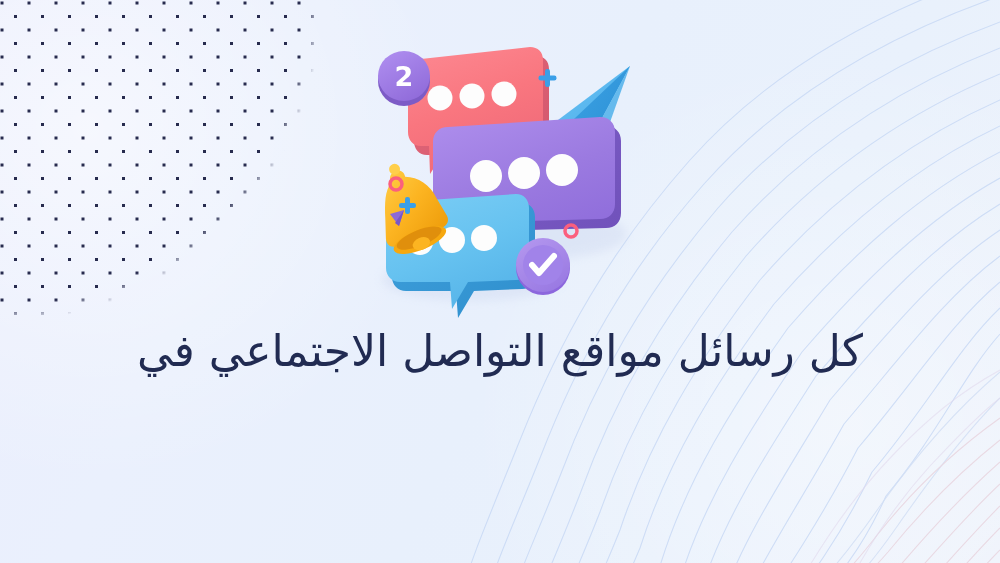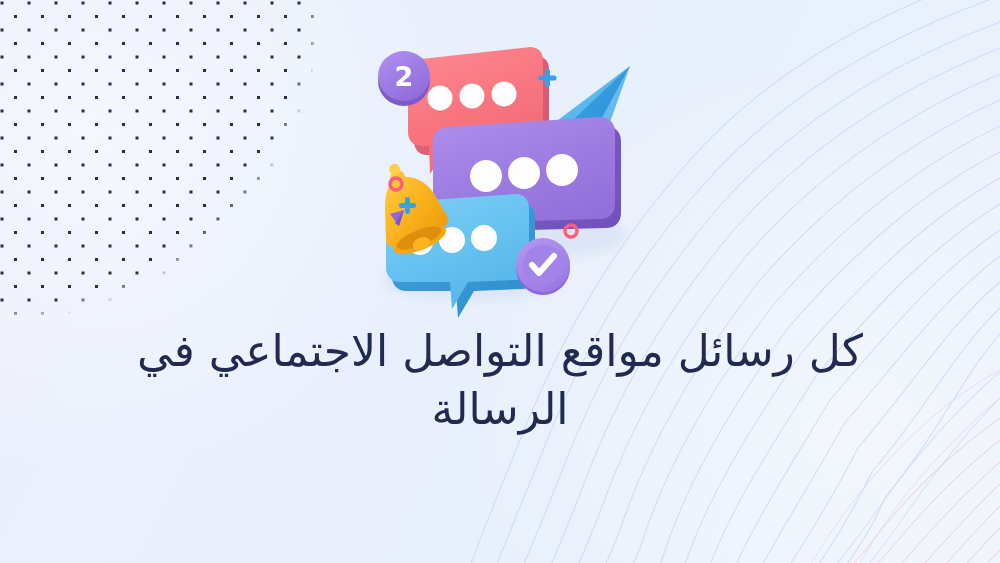--- a/index.html
+++ b/index.html
@@ -283,16 +283,15 @@
           <rect x="186.5" y="41.5" width="18" height="5" rx="2.2"></rect>
         </g>
         <path d="M38,180 L52,176 L47,192 Z" fill="#8e6ad8"></path>
         <path d="M52,176 L47,192 L43,189 Z" fill="#7a57c6"></path>
       </g>
     </svg>
   </div>
 
   <div class="headline">
     <span class="ln">كل رسائل مواقع التواصل الاجتماعي في</span>
-    <span class="ln">الرسالة</span>
   </div>
 
 </div>
 
 </body></html>

